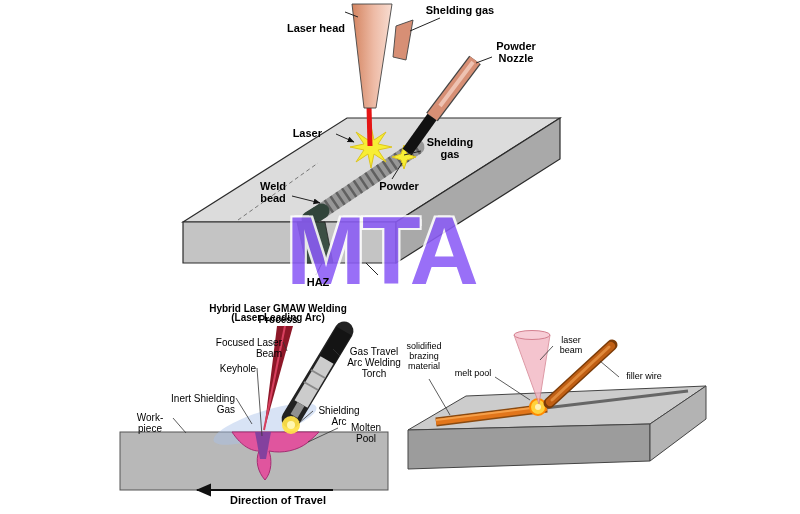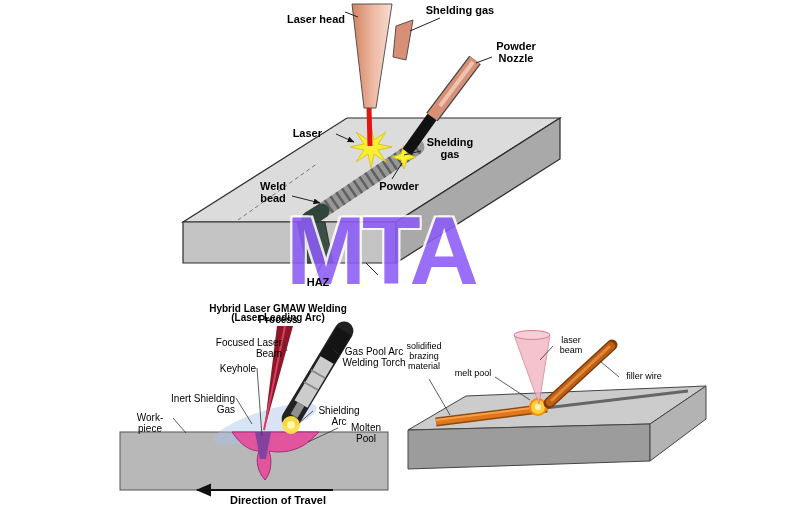--- a/index.html
+++ b/index.html
@@ -171,36 +171,36 @@
     <g stroke="#333" stroke-width="0.8">
       <line x1="553" y1="346" x2="540" y2="360"></line>
       <line x1="495" y1="377" x2="530" y2="400"></line>
       <line x1="429" y1="379" x2="450" y2="415"></line>
       <line x1="619" y1="377" x2="600" y2="361"></line>
     </g>
   </svg>
 
   <div class="wm wm-big" style="color:#8b5cf6">MTA</div>
 
-  <div class="lbl s11 b tr" style="left:283px;top:13px;width:62px">Laser head</div>
+  <div class="lbl s11 b tr" style="left:283px;top:22px;width:62px">Laser head</div>
   <div class="lbl s11 b" style="left:420px;top:4px;width:80px">Shelding gas</div>
   <div class="lbl s11 b" style="left:492px;top:40px;width:48px">Powder Nozzle</div>
   <div class="lbl s11 b tr" style="left:286px;top:127px;width:36px">Laser</div>
   <div class="lbl s11 b" style="left:424px;top:136px;width:52px">Shelding gas</div>
   <div class="lbl s11 b" style="left:374px;top:180px;width:50px">Powder</div>
   <div class="lbl s11 b" style="left:255px;top:180px;width:36px">Weld bead</div>
   <div class="lbl s11 b" style="left:301px;top:276px;width:34px">HAZ</div>
 
   <div class="lbl s7 b tc" style="left:198px;top:303px;width:160px">Hybrid Laser GMAW Welding Process</div>
   <div class="lbl s7 b tc" style="left:198px;top:312px;width:160px">(Laser Leading Arc)</div>
   <div class="lbl s7 tr" style="left:208px;top:337px;width:74px">Focused Laser Beam</div>
   <div class="lbl s7 tr" style="left:214px;top:363px;width:42px">Keyhole</div>
   <div class="lbl s7 tr" style="left:160px;top:393px;width:75px">Inert Shielding Gas</div>
   <div class="lbl s7" style="left:126px;top:412px;width:48px">Work-piece</div>
-  <div class="lbl s7" style="left:342px;top:346px;width:64px">Gas Pool Arc Welding Torch</div>
+  <div class="lbl s7" style="left:342px;top:346px;width:64px">Gas Travel Arc Welding Torch</div>
   <div class="lbl s7" style="left:313px;top:405px;width:52px">Shielding Arc</div>
   <div class="lbl s7" style="left:340px;top:422px;width:52px">Molten Pool</div>
   <div class="lbl s8 b tc" style="left:218px;top:494px;width:120px">Direction of Travel</div>
 
   <div class="lbl s9" style="left:555px;top:335px;width:32px">laser beam</div>
   <div class="lbl s9" style="left:450px;top:368px;width:46px">melt pool</div>
   <div class="lbl s9" style="left:397px;top:341px;width:54px">solidified brazing material</div>
   <div class="lbl s9" style="left:621px;top:371px;width:46px">filler wire</div>
 
 </div>

